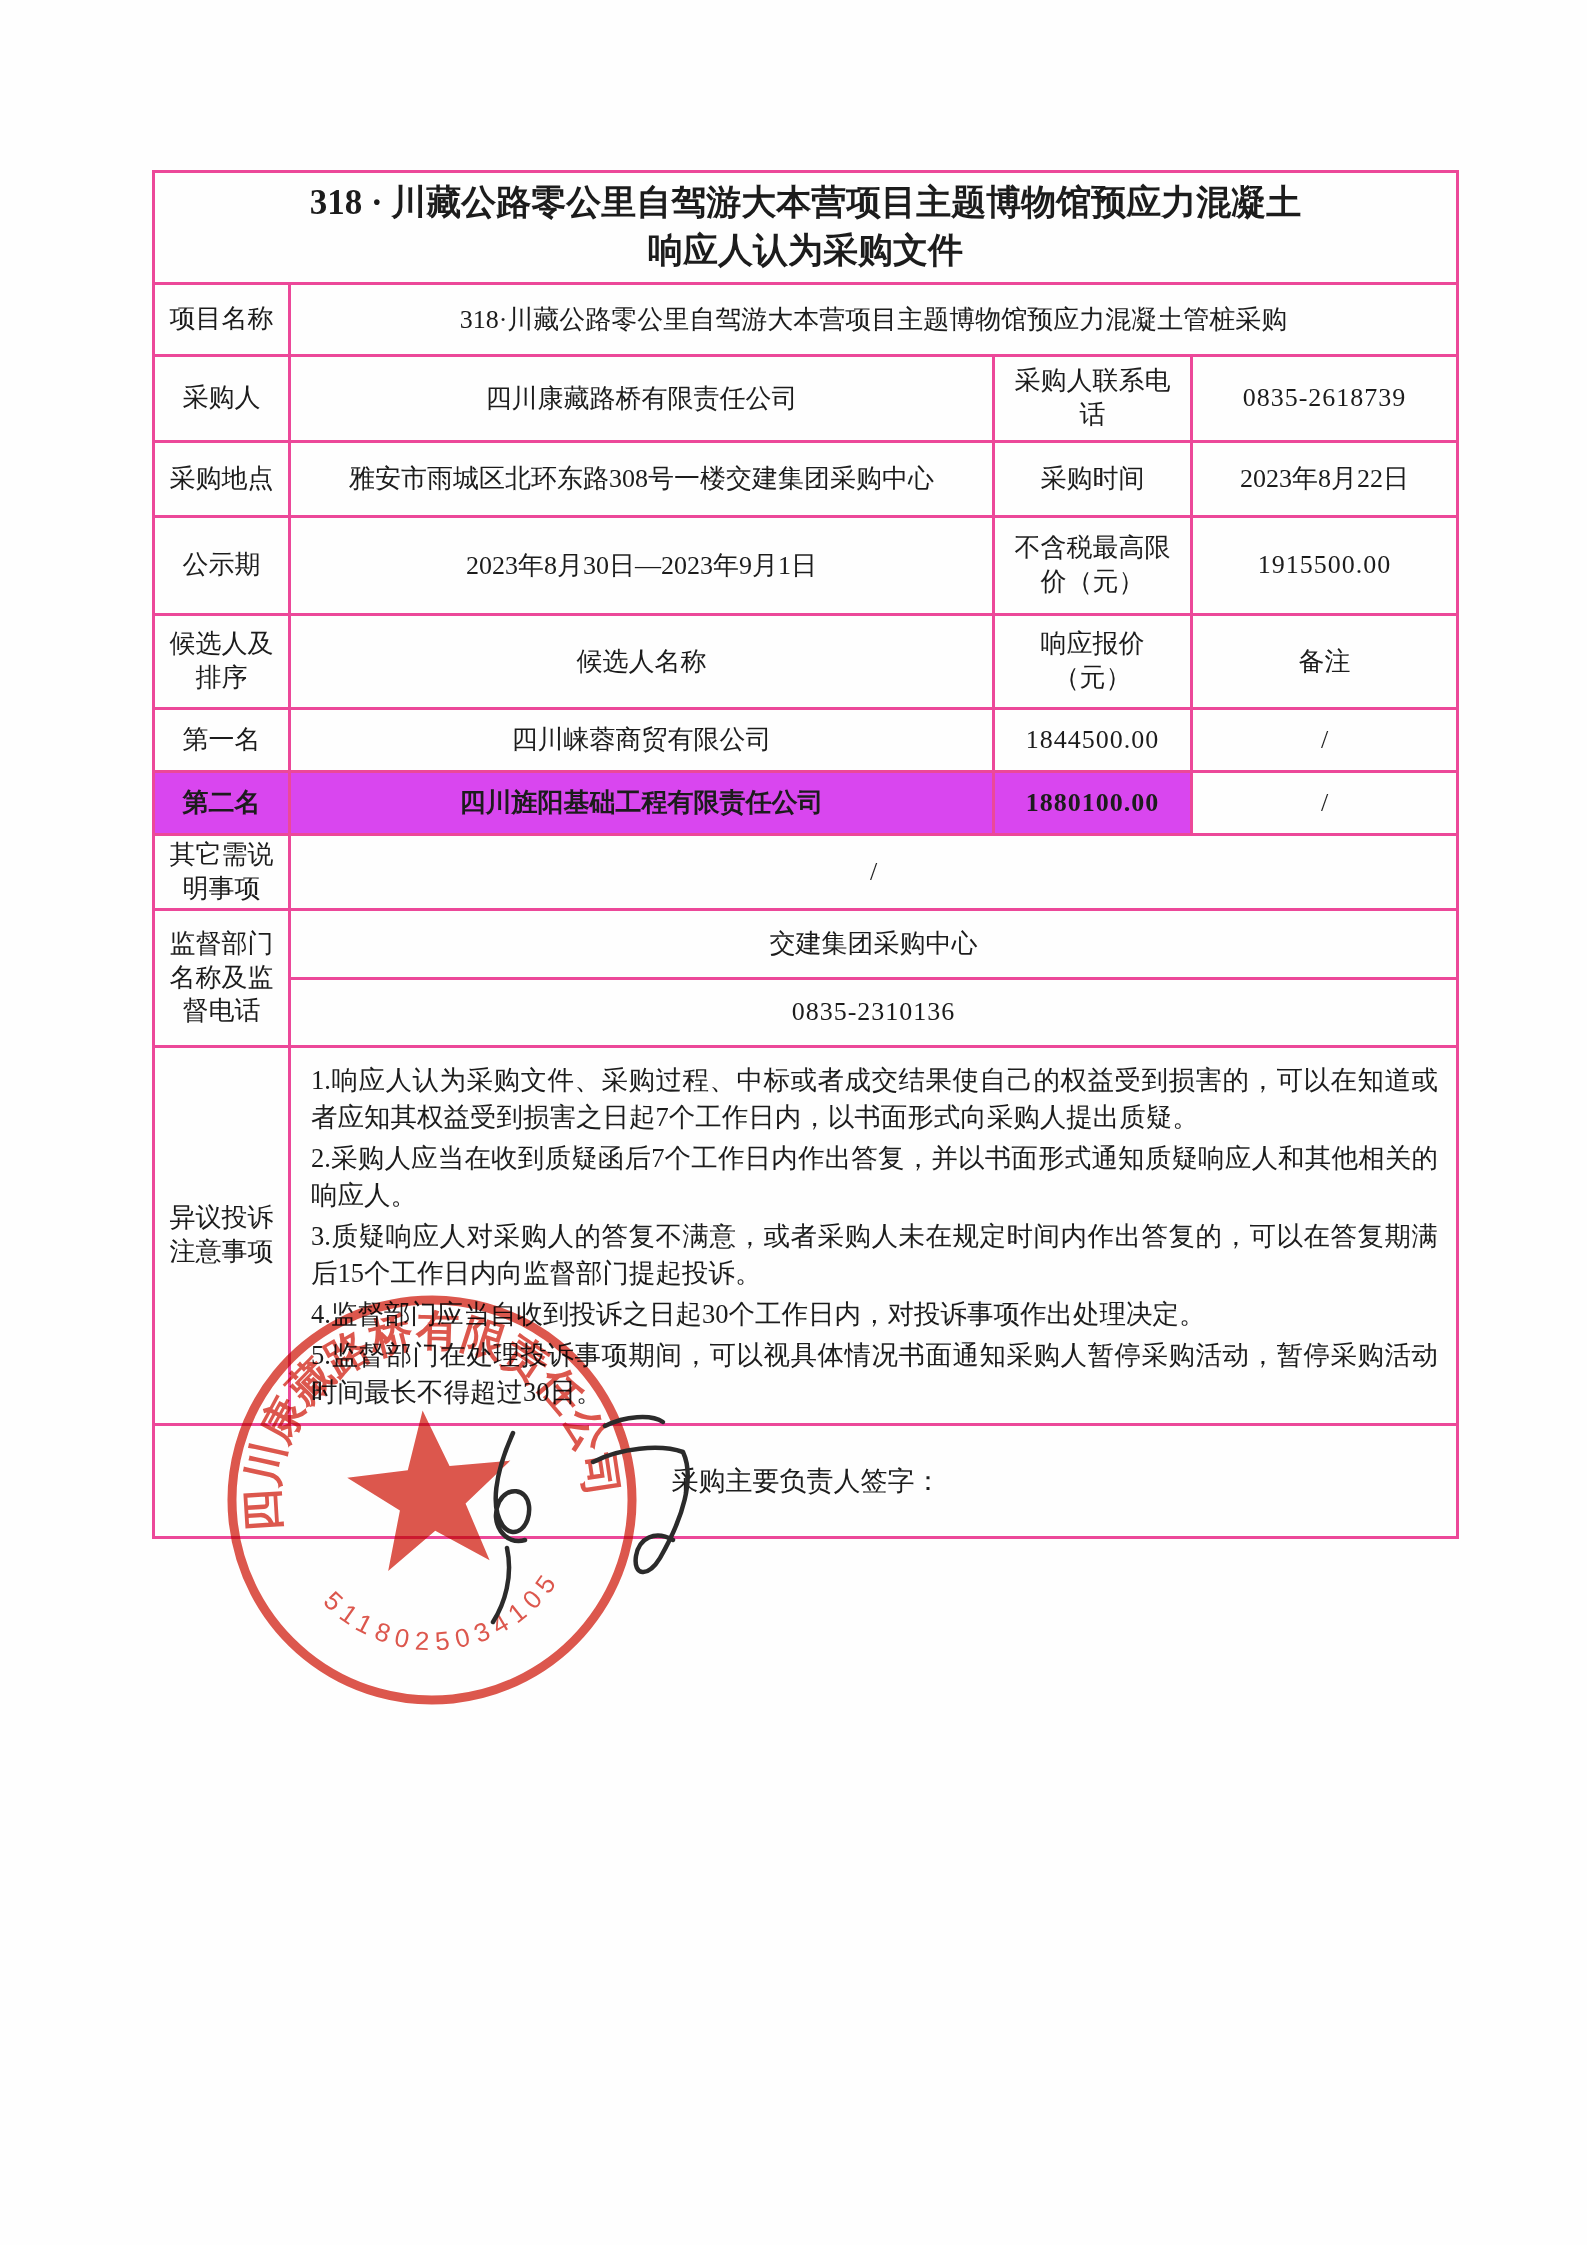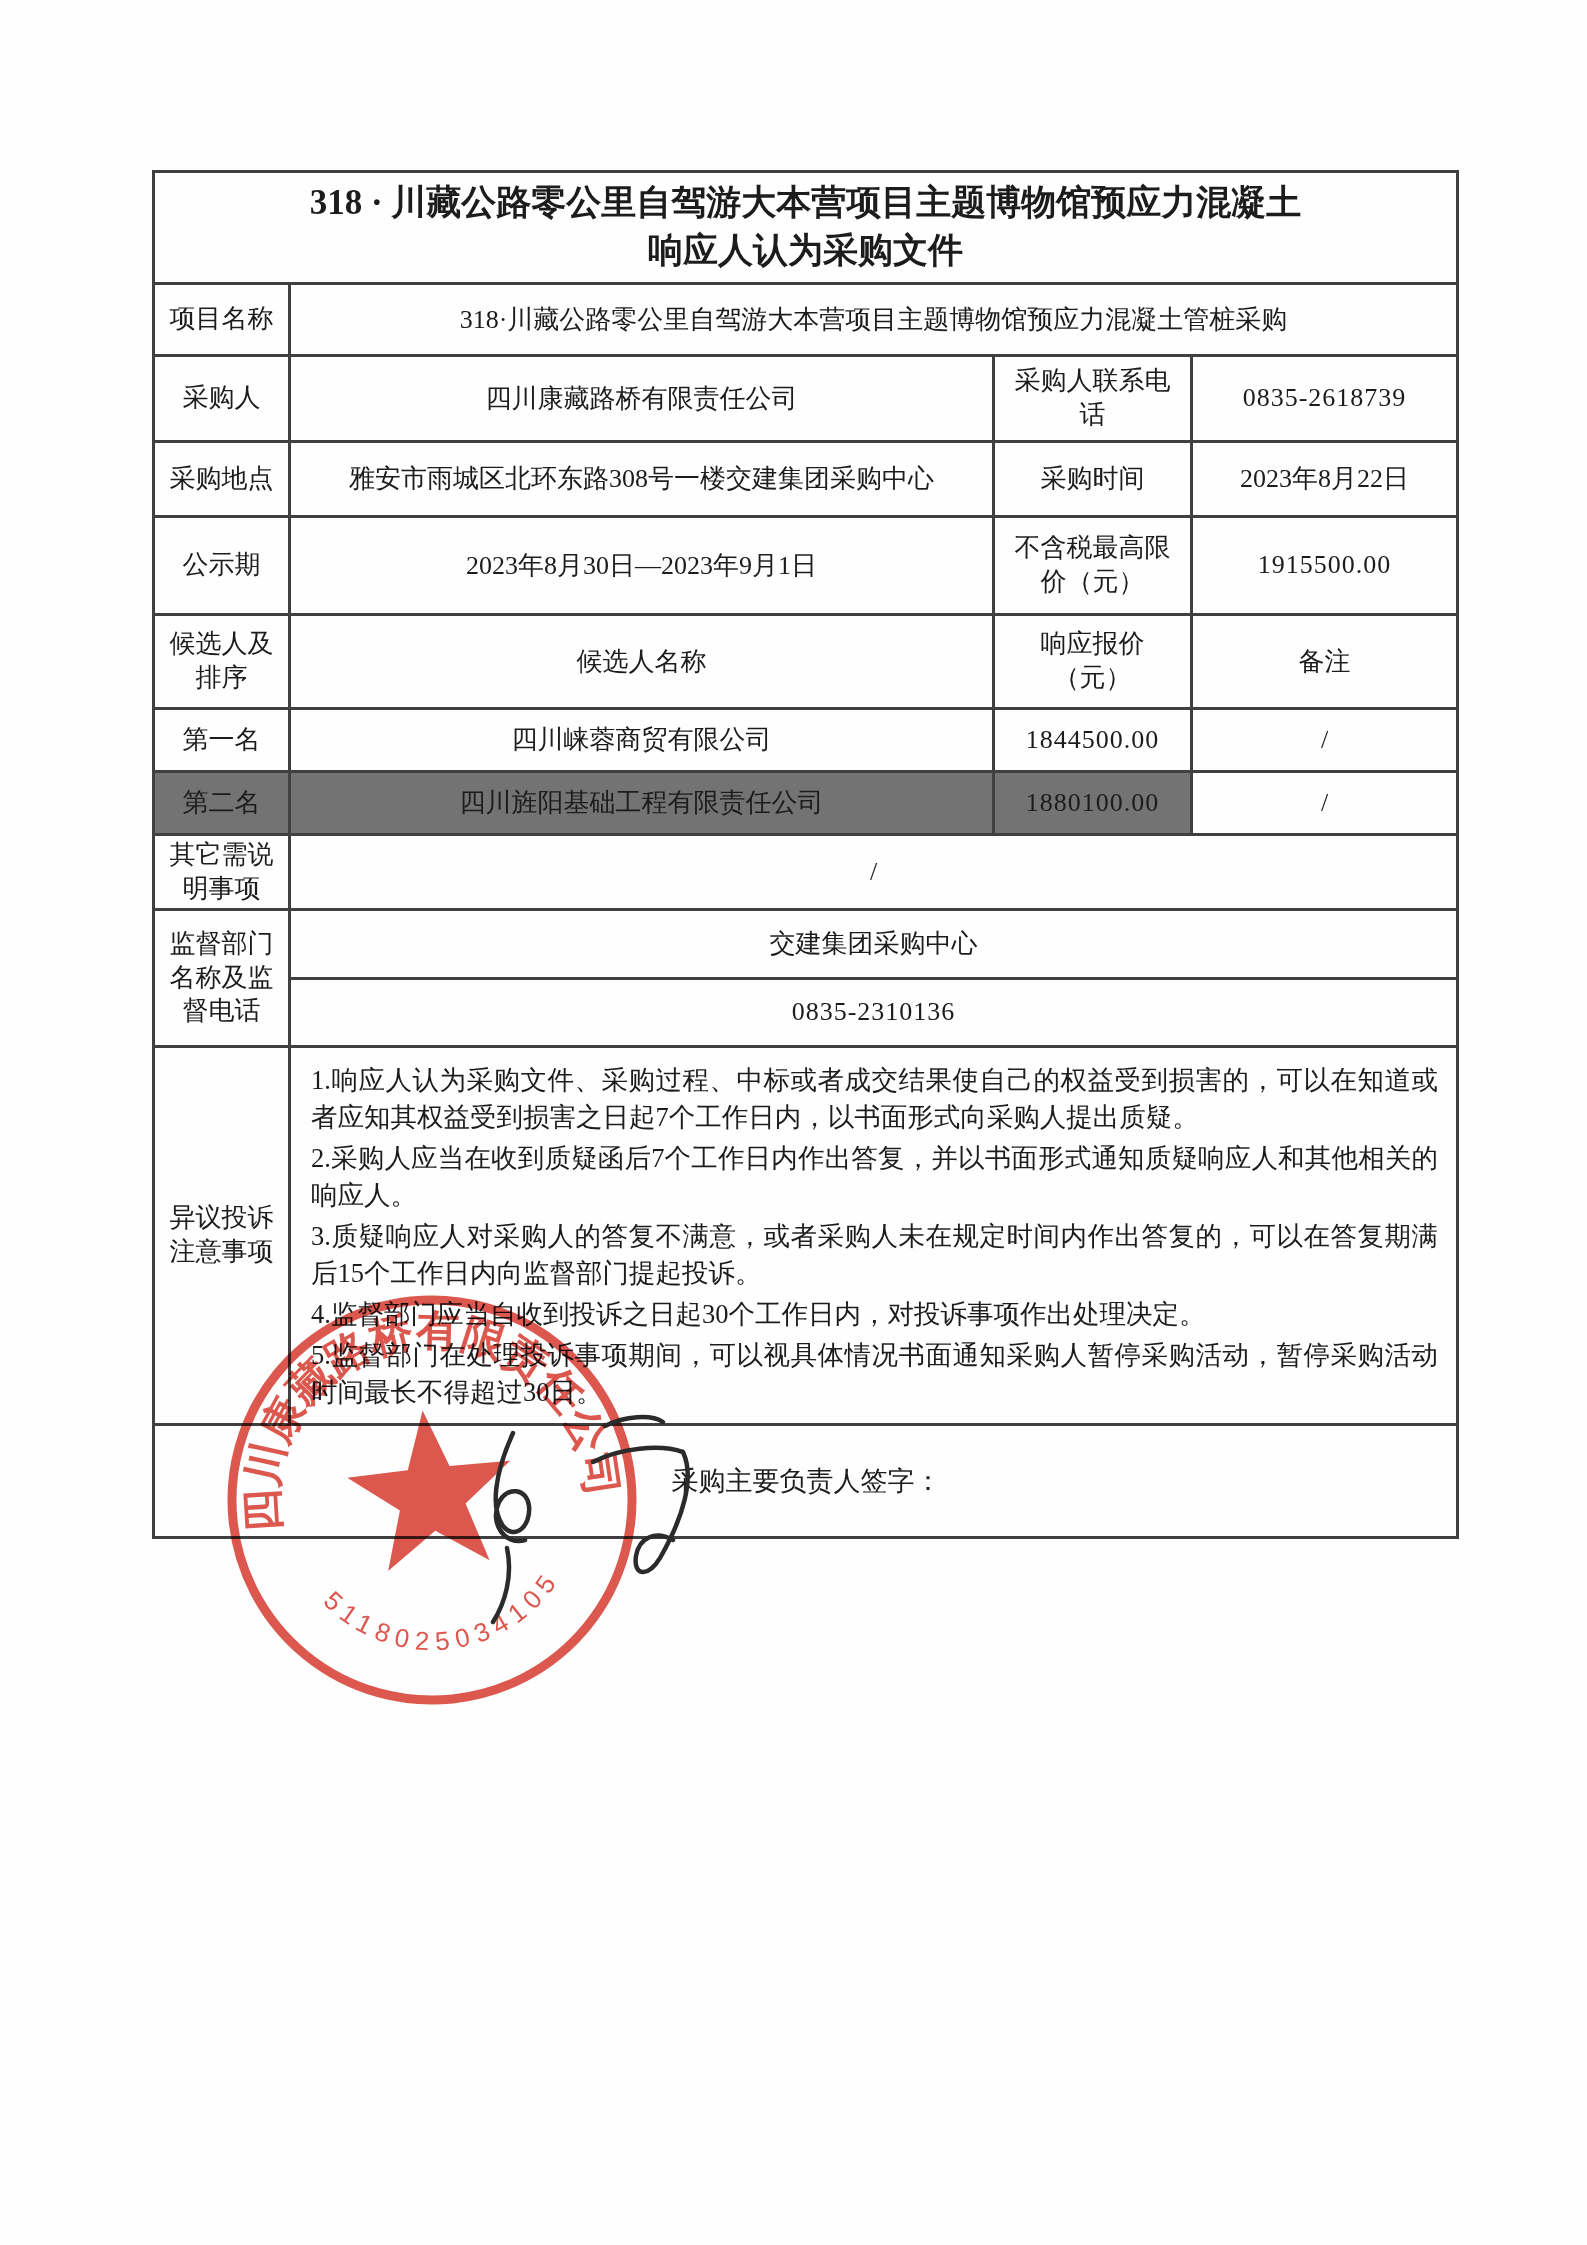--- a/index.html
+++ b/index.html
@@ -11,34 +11,34 @@
     color:#1c1c1c;
     overflow:hidden;
   }
   table.doc{
     position:absolute;left:152px;top:170px;
     width:1304px;
     border-collapse:collapse;
     table-layout:fixed;
   }
   td{
-    border:3px solid #404040;
+    border:3px solid #ec4899;
     text-align:center;
     vertical-align:middle;
     font-size:26px;
     padding:2px 8px;
     overflow:hidden;
   }
   td.title-cell{
     font-size:35px;font-weight:bold;line-height:1.38;
     padding:6px 10px;
   }
   td.label{white-space:pre-line;line-height:1.3;}
   td.bold-val{font-weight:normal;}
-  td.hl{background:#737373;}
+  td.hl{background:#d946ef;font-weight:bold;}
   td.obj-cell{
     text-align:left;vertical-align:middle;
     padding:10px 14px 8px 16px;
   }
   .obj-line{
     font-size:26.5px;line-height:37px;
     text-align:justify;margin:4px;
   }
   td.sig-cell{
     text-align:center;font-size:27px;padding-left:10px;

